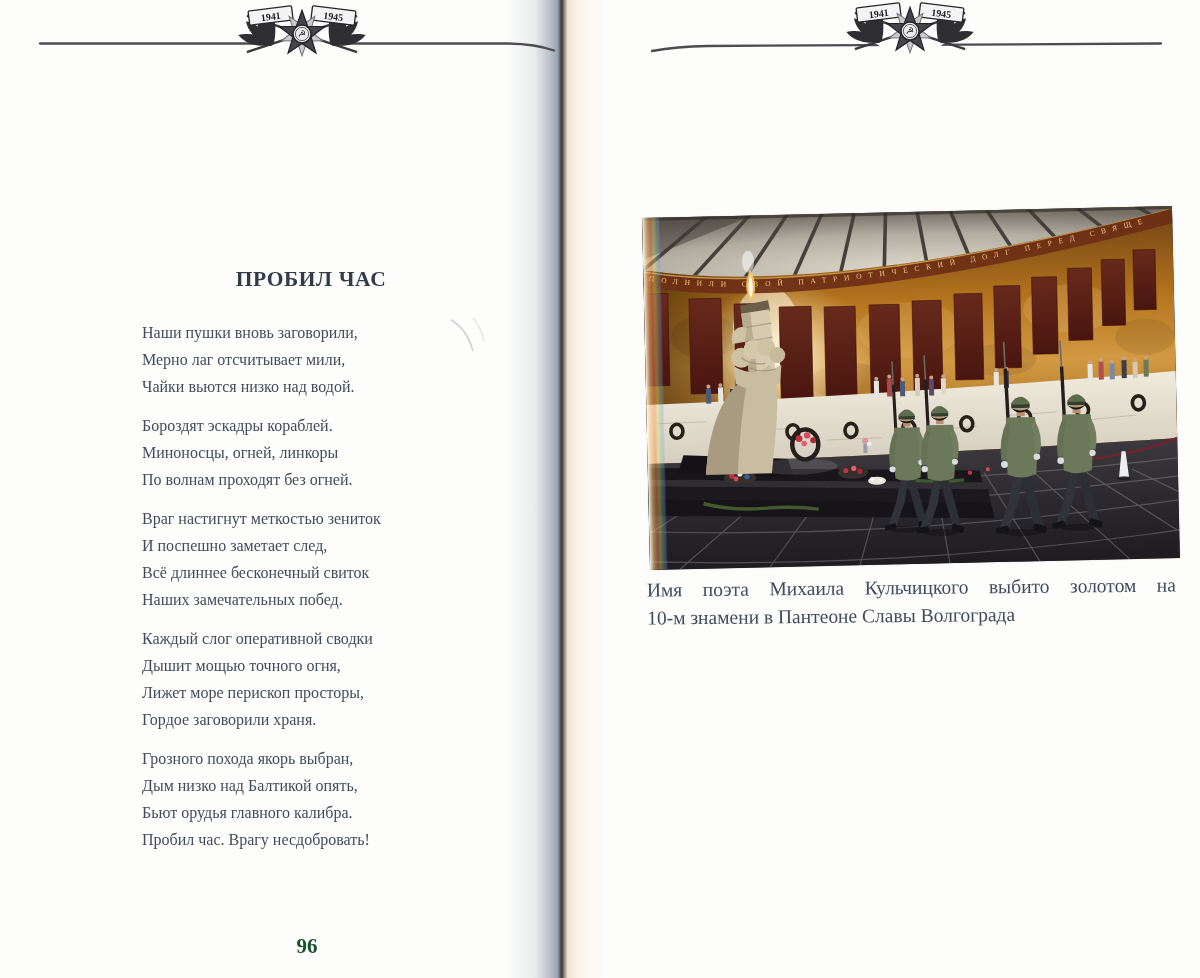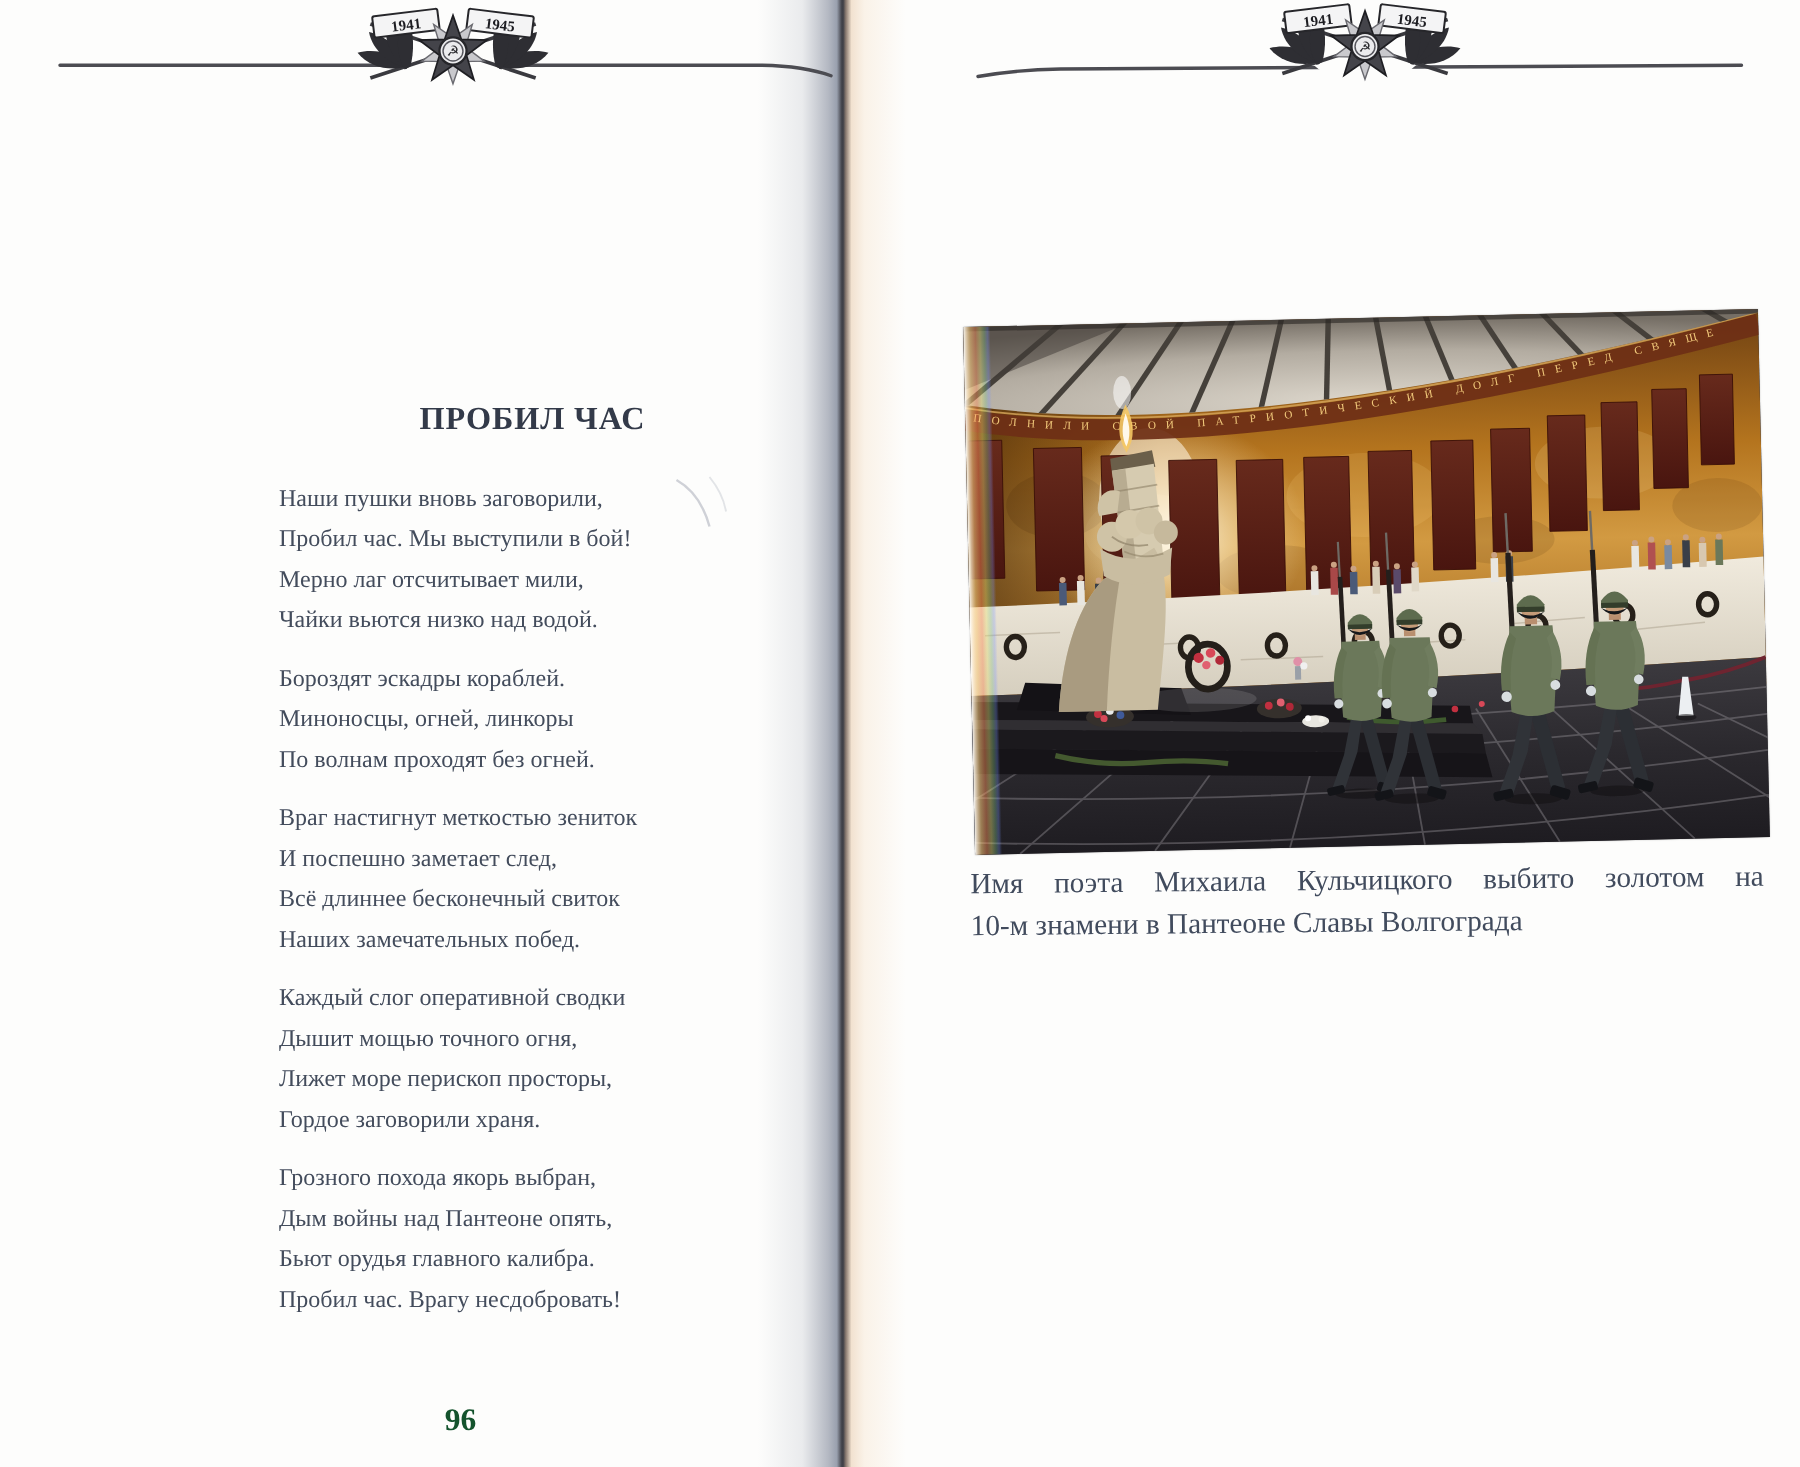--- a/index.html
+++ b/index.html
@@ -12,21 +12,21 @@
       rgba(152,158,172,.72) 41%,
       #99a0ae 46%,
       #474850 48.6%,
       #3c3d45 49.6%,
       #8a7a70 51.2%,
       #f2e2d0 54.5%,
       #faf2e8 62%,
       rgba(255,255,255,0) 86%);}
   .rule-svg{position:absolute;}
   .emblem{position:absolute;width:152px;height:60px;}
-  .poem{position:absolute;left:142px;top:266px;width:338px;margin-left:44px;}
+  .poem{position:absolute;left:142px;top:266px;width:338px;}
   .poem-title{font-size:21.5px;font-weight:bold;letter-spacing:.6px;color:#333a49;
               text-align:center;line-height:27px;margin-bottom:26px;}
   .line{font-size:16px;line-height:27px;white-space:nowrap;}
   .stanza{margin-bottom:12px;}
   .poem-date{font-size:19px;font-style:italic;line-height:27px;text-align:right;
              padding-right:2px;color:#4a5263;margin-top:0px;}
   .page-num{position:absolute;left:279px;top:934px;width:56px;text-align:center;
             font-size:21px;font-weight:bold;color:#14532d;}
   .photo{position:absolute;left:646px;top:212px;width:530px;height:352px;
          transform:rotate(-1.3deg);transform-origin:50% 50%;overflow:hidden;
@@ -83,21 +83,20 @@
   <svg class="scribble" width="52" height="50" viewBox="0 0 52 50">
     <path d="M8,4 q16,9 22,31" fill="none" stroke="#c3c6cd" stroke-width="1.6" opacity=".8"></path>
     <path d="M30,2 q9,11 11,23" fill="none" stroke="#ccd0d6" stroke-width="1.3" opacity=".55"></path>
   </svg>
 
   <div class="poem">
     <div class="poem-title">ПРОБИЛ ЧАС</div>
 
     <div class="stanza">
       <div class="line">Наши пушки вновь заговорили,</div>
-      <div class="line">Пробил час. Мы выступили в бой!</div>
       <div class="line">Мерно лаг отсчитывает мили,</div>
       <div class="line">Чайки вьются низко над водой.</div>
     </div>
     <div class="stanza">
       <div class="line">Бороздят эскадры кораблей.</div>
       <div class="line">Миноносцы, огней, линкоры</div>
       <div class="line">По волнам проходят без огней.</div>
     </div>
     <div class="stanza">
       <div class="line">Враг настигнут меткостью зениток</div>
@@ -106,21 +105,21 @@
       <div class="line">Наших замечательных побед.</div>
     </div>
     <div class="stanza">
       <div class="line">Каждый слог оперативной сводки</div>
       <div class="line">Дышит мощью точного огня,</div>
       <div class="line">Лижет море перископ просторы,</div>
       <div class="line">Гордое заговорили храня.</div>
     </div>
     <div class="stanza">
       <div class="line">Грозного похода якорь выбран,</div>
-      <div class="line">Дым войны над Пантеоне опять,</div>
+      <div class="line">Дым низко над Балтикой опять,</div>
       <div class="line">Бьют орудья главного калибра.</div>
       <div class="line">Пробил час. Врагу несдобровать!</div>
     </div>
   </div>
 
   <div class="page-num">96</div>
 
   <svg class="rule-svg" style="left:645px;top:36px;" width="525" height="26" viewBox="0 0 525 26">
     <path d="M7,15 Q32,10.5 62,10 L516,7.5" fill="none" stroke="#4c4c52" stroke-width="2.3" stroke-linecap="round"></path>
   </svg>

